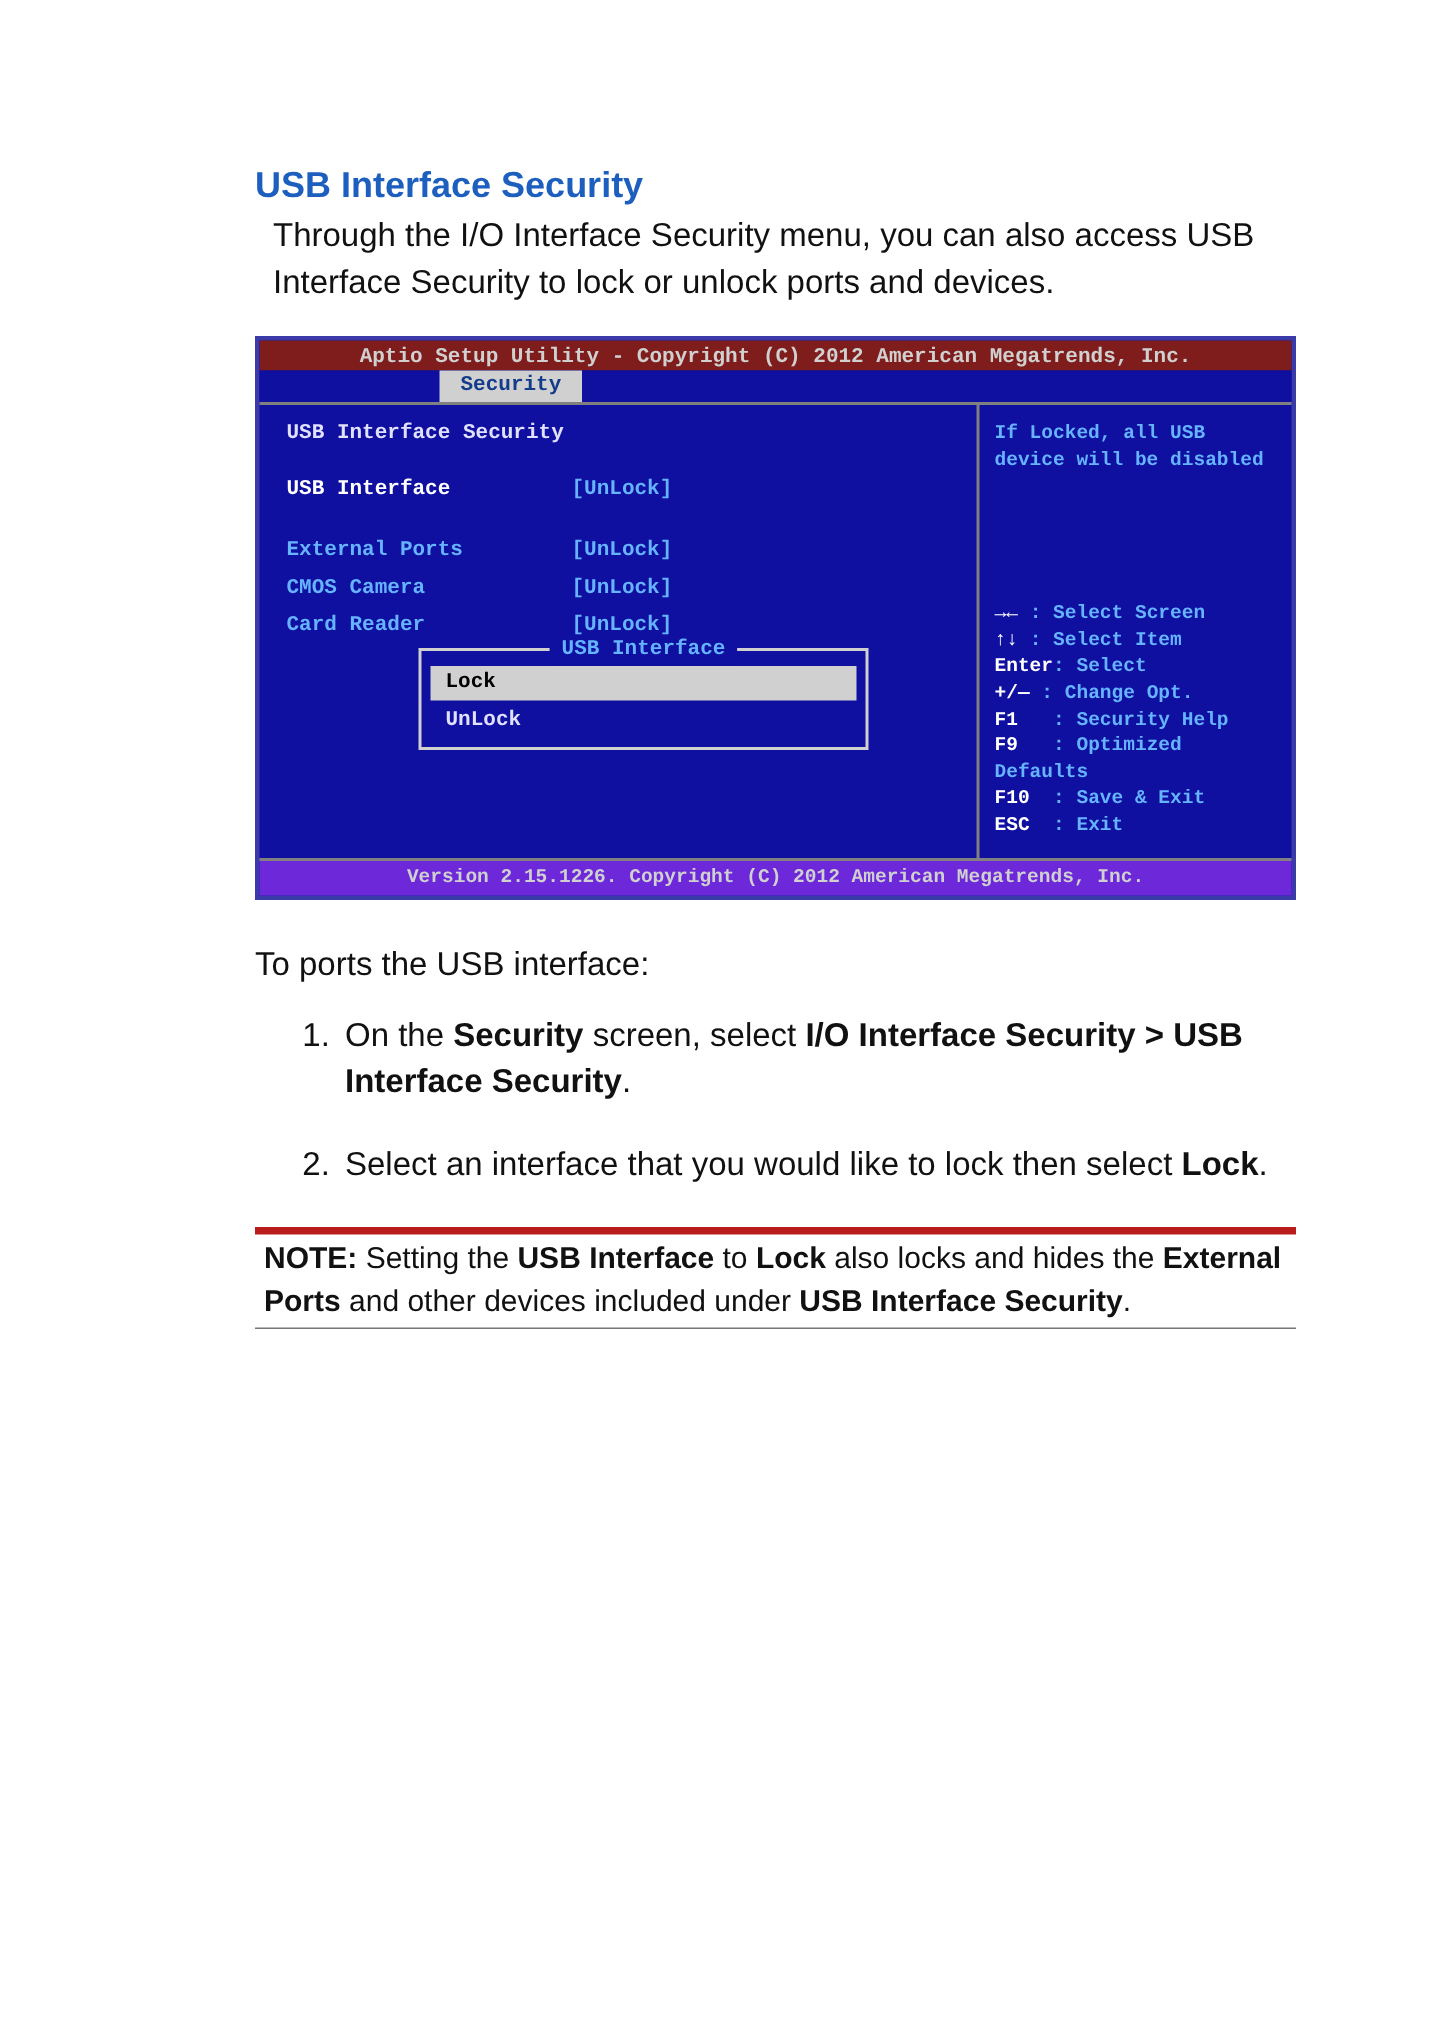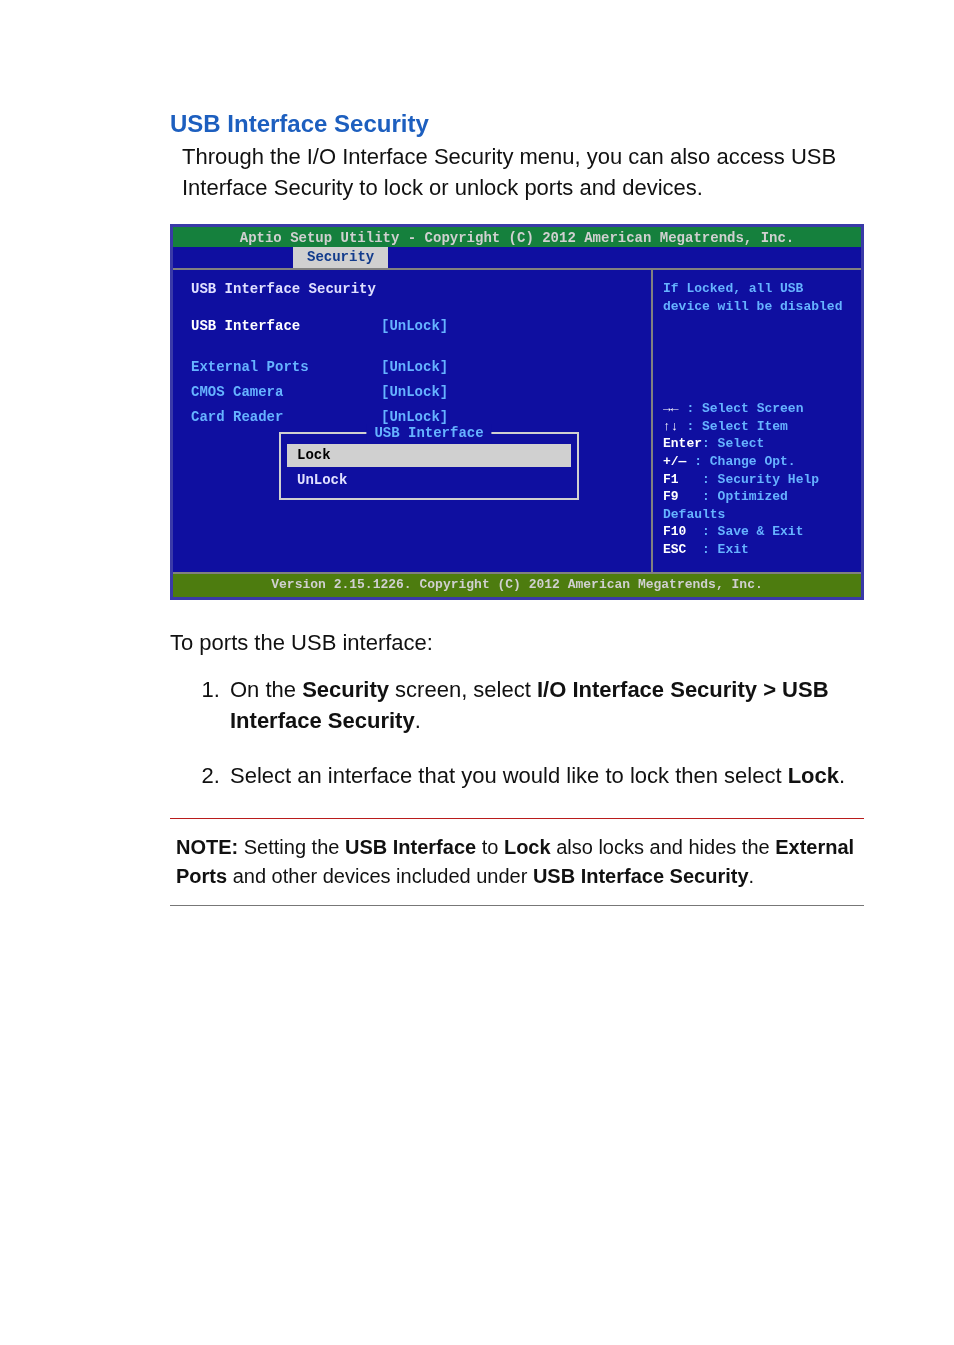--- a/index.html
+++ b/index.html
@@ -31,21 +31,21 @@
     border: 3px solid #3a3aa8;
     background: #0f0fa0;
     color: #bfbfff;
     font-family: Consolas, "Courier New", monospace;
     font-size: 14px;
     font-weight: bold;
     line-height: 1.35;
     position: relative;
   }
   .bios-top {
-    background: #15803d;
+    background: #7f1d1d;
     color: #d0d0d0;
     padding: 2px 6px 0 6px;
     text-align: center;
     font-weight: bold;
   }
   .bios-tab {
     background: #d0d0d0;
     color: #123b8c;
     display: inline-block;
     padding: 1px 14px;
@@ -103,21 +103,21 @@
   .popup-item.selected {
     background: #d0d0d0;
     color: #000;
   }
   .help-top { color: #66b3ff; min-height: 120px; }
   .help-keys { font-size: 13px; }
   .help-keys .hk { color: #ffffff; }
   .help-keys .hd { color: #66b3ff; }
   .bios-footer {
     border-top: 2px solid #808080;
-    background: #4d7c0f;
+    background: #6d28d9;
     color: #d0d0d0;
     text-align: center;
     padding: 2px 0 3px 0;
     font-size: 13px;
     font-weight: bold;
   }
   
   p.body {
     font-size: 22px;
     margin: 30px 0 18px 0;
@@ -128,23 +128,23 @@
     color: #111;
     padding-left: 56px;
     margin: 0 0 26px 0;
   }
   ol.steps li {
     padding-left: 4px;
     margin-bottom: 24px;
     line-height: 1.42;
   }
   .note-wrap {
-    border-top: 1px solid #b91c1c;
+    border-top: 5px solid #b91c1c;
     border-bottom: 1px solid #777;
-    padding: 14px 6px;
+    padding: 2px 6px;
     margin: 4px 0 0 0;
   }
   .note {
     font-size: 20px;
     line-height: 1.45;
     color: #111;
   }
   .footer {
     display: flex;
     justify-content: space-between;

